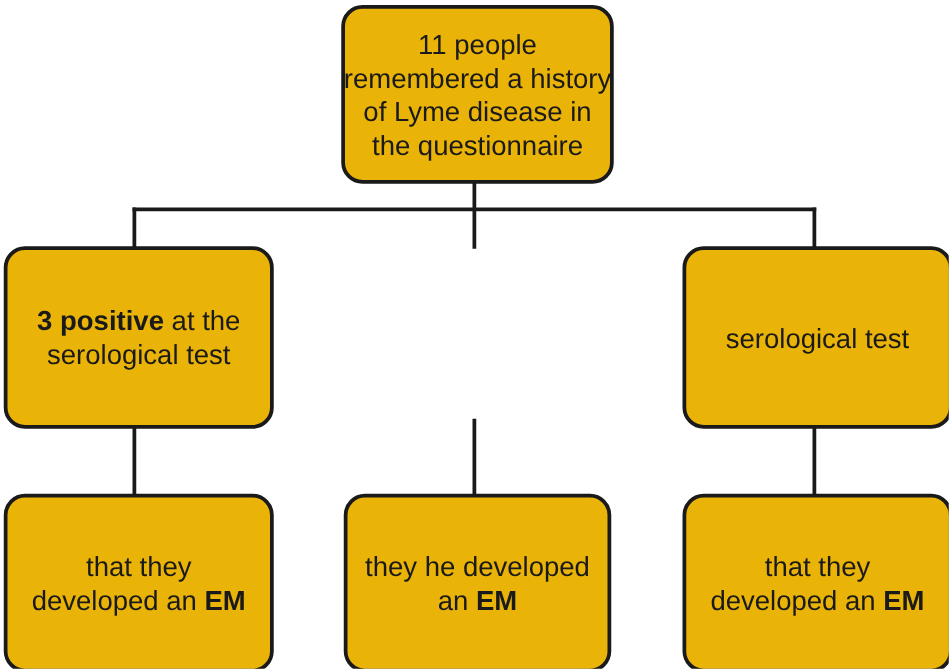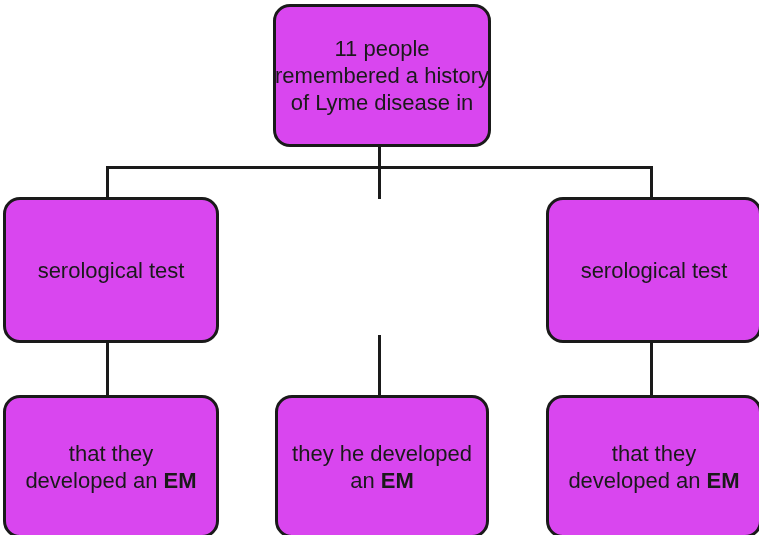--- a/index.html
+++ b/index.html
@@ -10,21 +10,21 @@
   }
   .canvas {
     position: relative;
     width: 759px; height: 535px;
     background: #ffffff;
     overflow: hidden;
   }
   .connector { position: absolute; background: #1a1a1a; }
   .box {
     position: absolute;
-    background: #d946ef;
+    background: #eab308;
     border: 3.5px solid #1a1a1a;
     border-radius: 17px;
     display: flex; flex-direction: column;
     justify-content: center; align-items: center;
     text-align: center;
     color: #1a1a1a;
     font-size: 22px;
     line-height: 27px;
   }
   .box .tline { white-space: nowrap; }
@@ -40,23 +40,25 @@
   <div class="connector" style="left:106px; top:166px; width:3px; height:33px;"></div>
   <div class="connector" style="left:650px; top:166px; width:3px; height:33px;"></div>
   <div class="connector" style="left:106px; top:335px; width:3px; height:62px;"></div>
   <div class="connector" style="left:378px; top:335px; width:3px; height:62px;"></div>
   <div class="connector" style="left:650px; top:335px; width:3px; height:62px;"></div>
 
   <div class="box" style="left:273px; top:4px; width:212px; height:137px;">
       <div class="tline"><span>11 people</span></div>
       <div class="tline"><span>remembered a history</span></div>
       <div class="tline"><span>of Lyme disease in</span></div>
+      <div class="tline"><span>the questionnaire</span></div>
     </div>
 
   <div class="box" style="left:3px; top:197px; width:210px; height:140px;">
+      <div class="tline"><b>3 positive</b><span> at the</span></div>
       <div class="tline"><span>serological test</span></div>
     </div>
 
 
   <div class="box" style="left:546px; top:197px; width:210px; height:140px;">
       <div class="tline"><span>serological test</span></div>
     </div>
 
   <div class="box" style="left:3px; top:395px; width:210px; height:137px;">
       <div class="tline"><span>that they</span></div>

